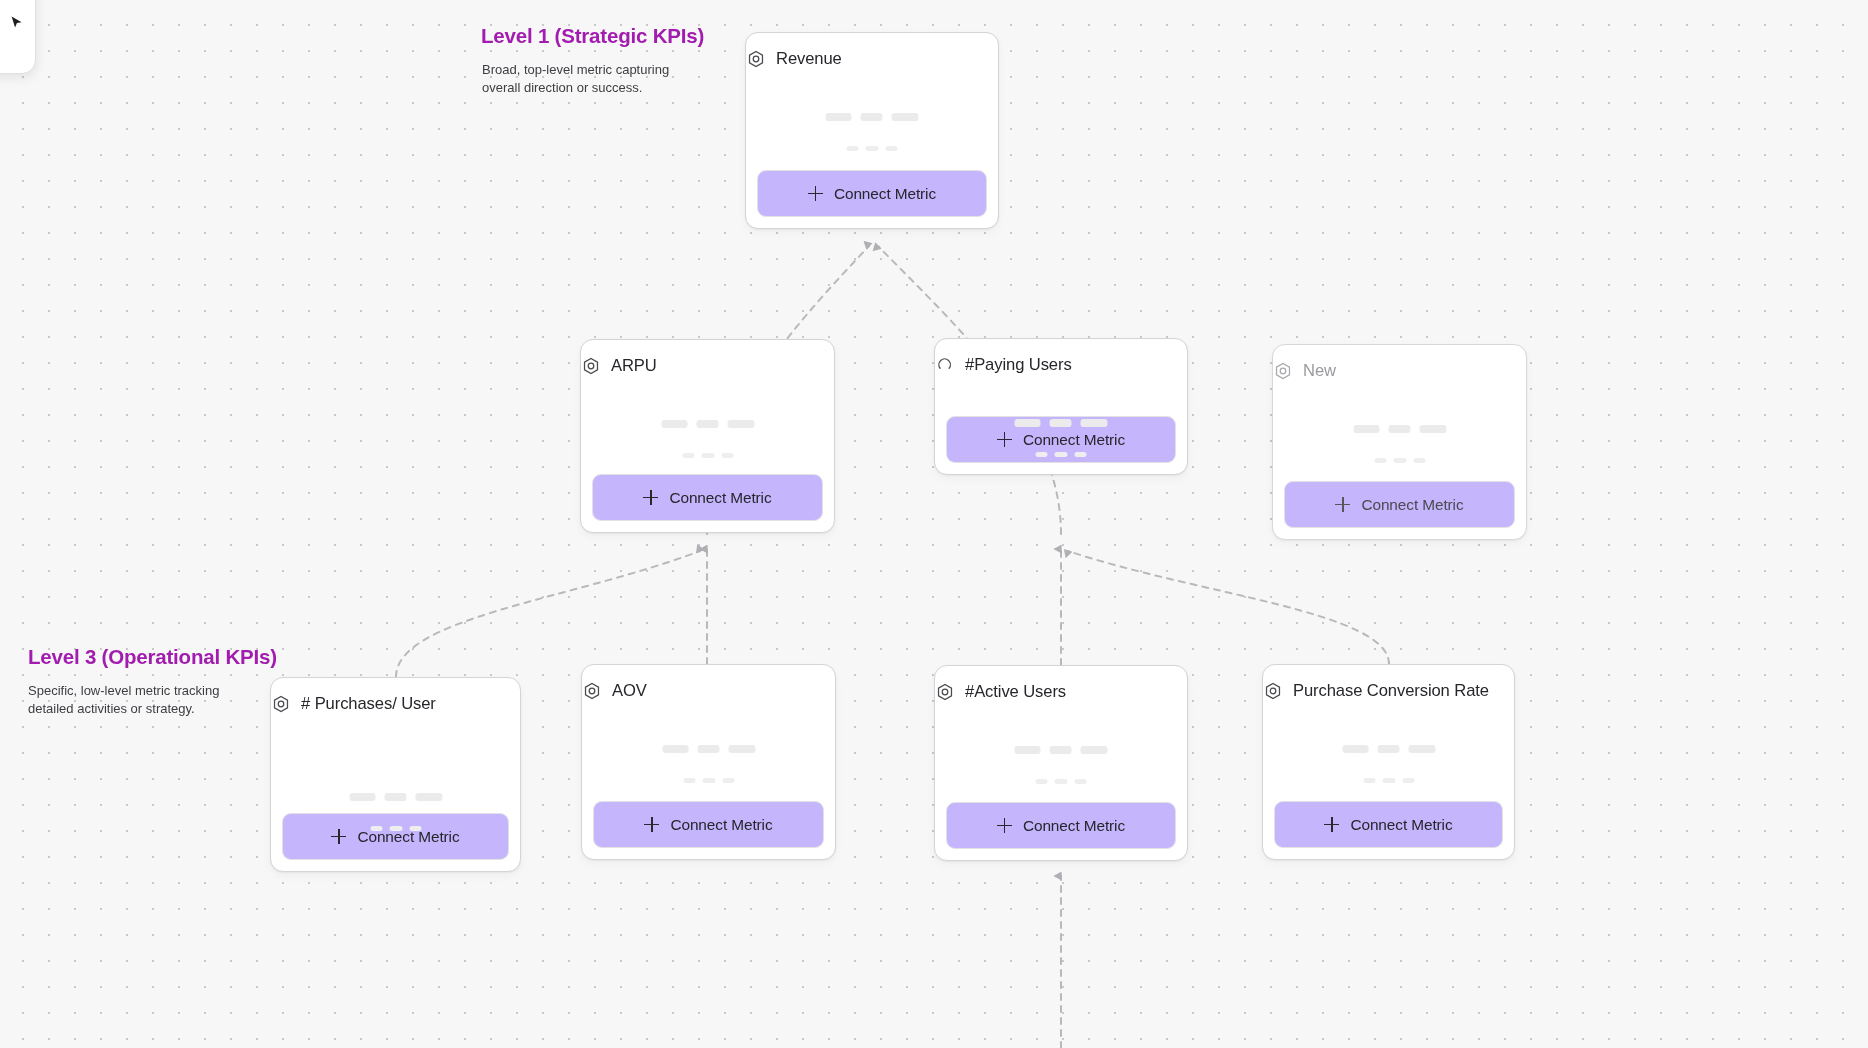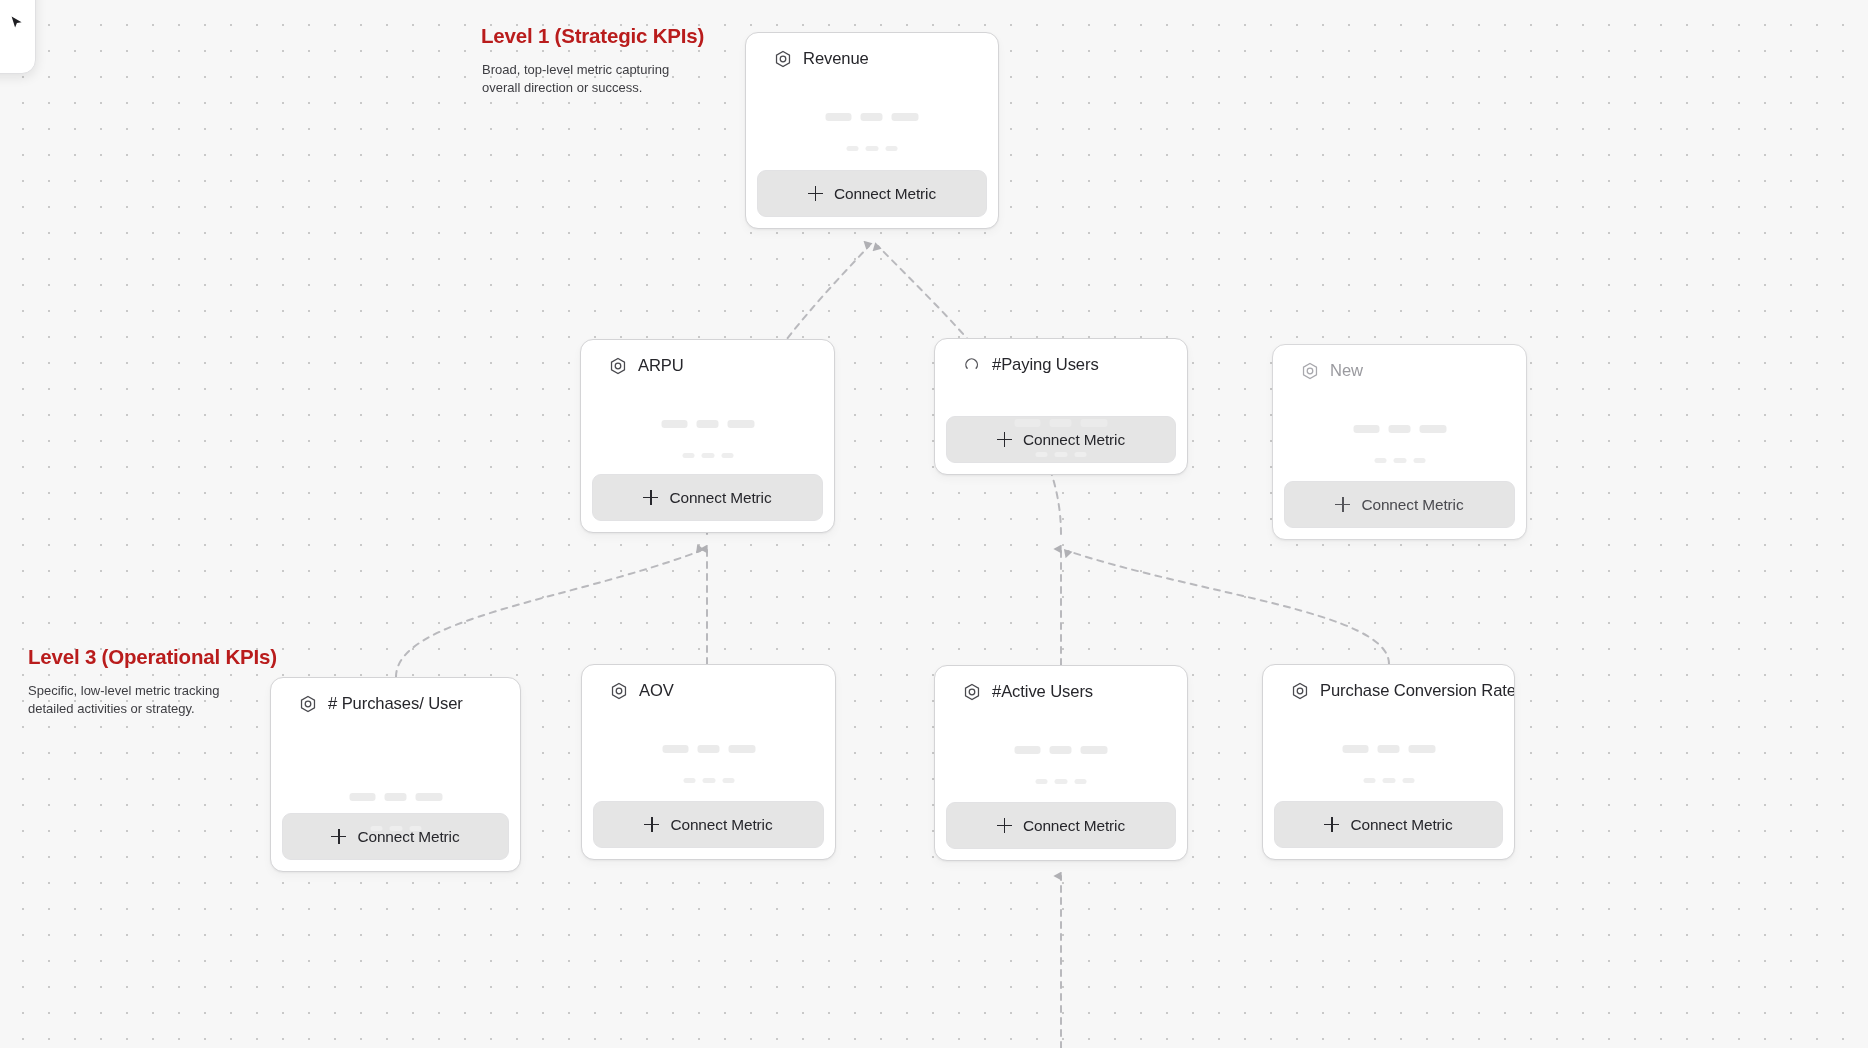--- a/index.html
+++ b/index.html
@@ -14,21 +14,21 @@
   }
 
   #canvas { position: absolute; inset: 0; }
 
   
   #edges { position: absolute; left: 0; top: 0; width: 1868px; height: 1048px; pointer-events: none; z-index: 1; }
 
   
   .section { position: absolute; z-index: 2; }
   .section .sec-title {
-    font-size: 20.5px; font-weight: 700; color: #b91c1c; letter-spacing: -0.2px;
+    font-size: 20.5px; font-weight: 700; color: #a21caf; letter-spacing: -0.2px;
     white-space: nowrap; line-height: 1.2;
   }
   .section .sec-desc {
     margin-top: 12px; font-size: 13px; color: #3d3d42; line-height: 1.45; font-weight: 400;
   }
 
   #sec-l1 { left: 481px; top: 24px; }
   #sec-l1 .sec-desc { width: 215px; margin-left: 1px; }
   #sec-l2 { left: 318px; top: 314px; }
   #sec-l2 .sec-desc { width: 210px; margin-left: 2px; }
@@ -40,21 +40,21 @@
     position: absolute; z-index: 3;
     background: #ffffff;
     border: 1px solid #d4d4d6;
     border-radius: 13px;
     box-shadow: 0 1px 2px rgba(16,16,20,0.05), 0 4px 10px rgba(16,16,20,0.035);
     display: flex; flex-direction: column;
     overflow: hidden;
   }
   .card-head {
     display: flex; align-items: center; gap: 11px;
-    padding: 16px 16px 0 28px;
+    padding: 16px 16px 0 1px;
     flex: 0 0 auto;
   }
   .card-title {
     font-size: 16.6px; color: #26262b; font-weight: 400; white-space: nowrap;
     letter-spacing: -0.1px;
   }
   .card-body { flex: 1 1 auto; position: relative; }
 
   
   .sk-row { position: absolute; display: flex; gap: 9px; }
@@ -67,21 +67,21 @@
   .r1 .sk.c { width: 27px; }
   .r2 .sk { height: 5px; background: #eeeeee; }
   .r2 .sk.a { width: 12px; }
   .r2 .sk.b { width: 13px; }
   .r2 .sk.c { width: 12px; }
 
   .card-foot { padding: 0 11px 11px 11px; flex: 0 0 auto; }
   .connect-btn {
     width: 100%;
     height: 47px;
-    background: #e5e5e5;
+    background: #c4b5fd;
     border: 1px solid #e2e2e4;
     border-radius: 9px;
     display: flex; align-items: center; justify-content: center; gap: 11px;
     cursor: pointer;
     font-family: inherit;
   }
   .connect-btn .plus {
     display: block; width: 15px; height: 15px; position: relative;
   }
   .connect-btn .plus::before, .connect-btn .plus::after {

